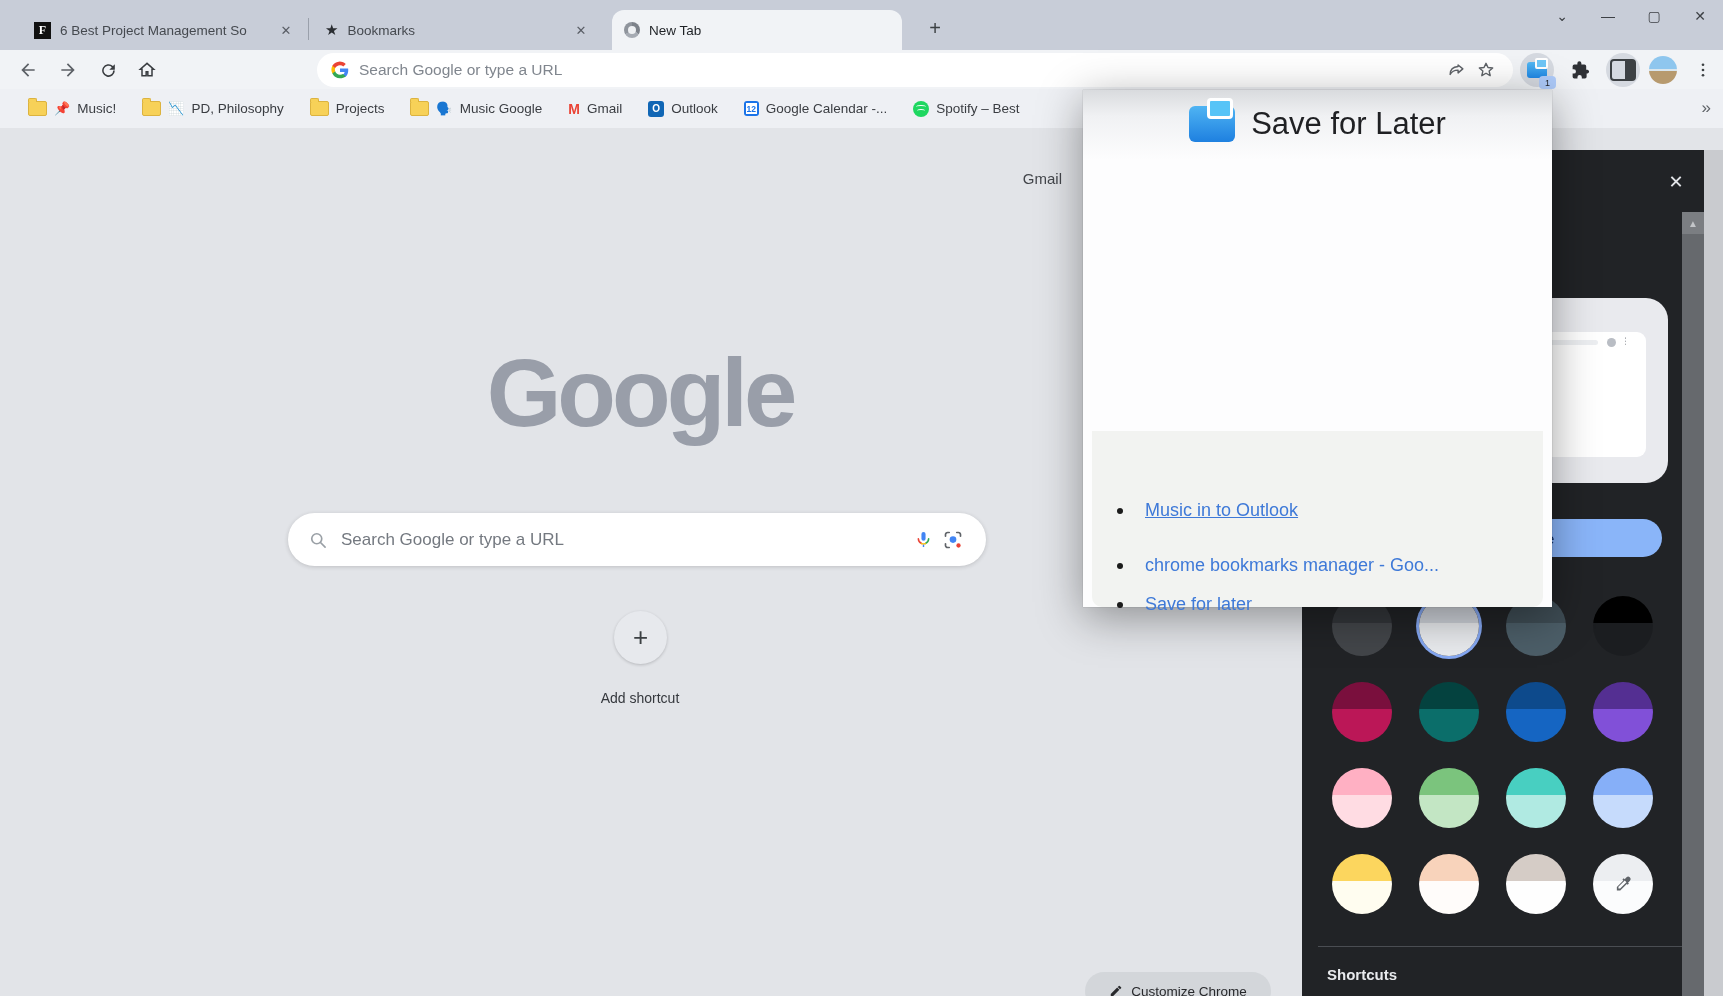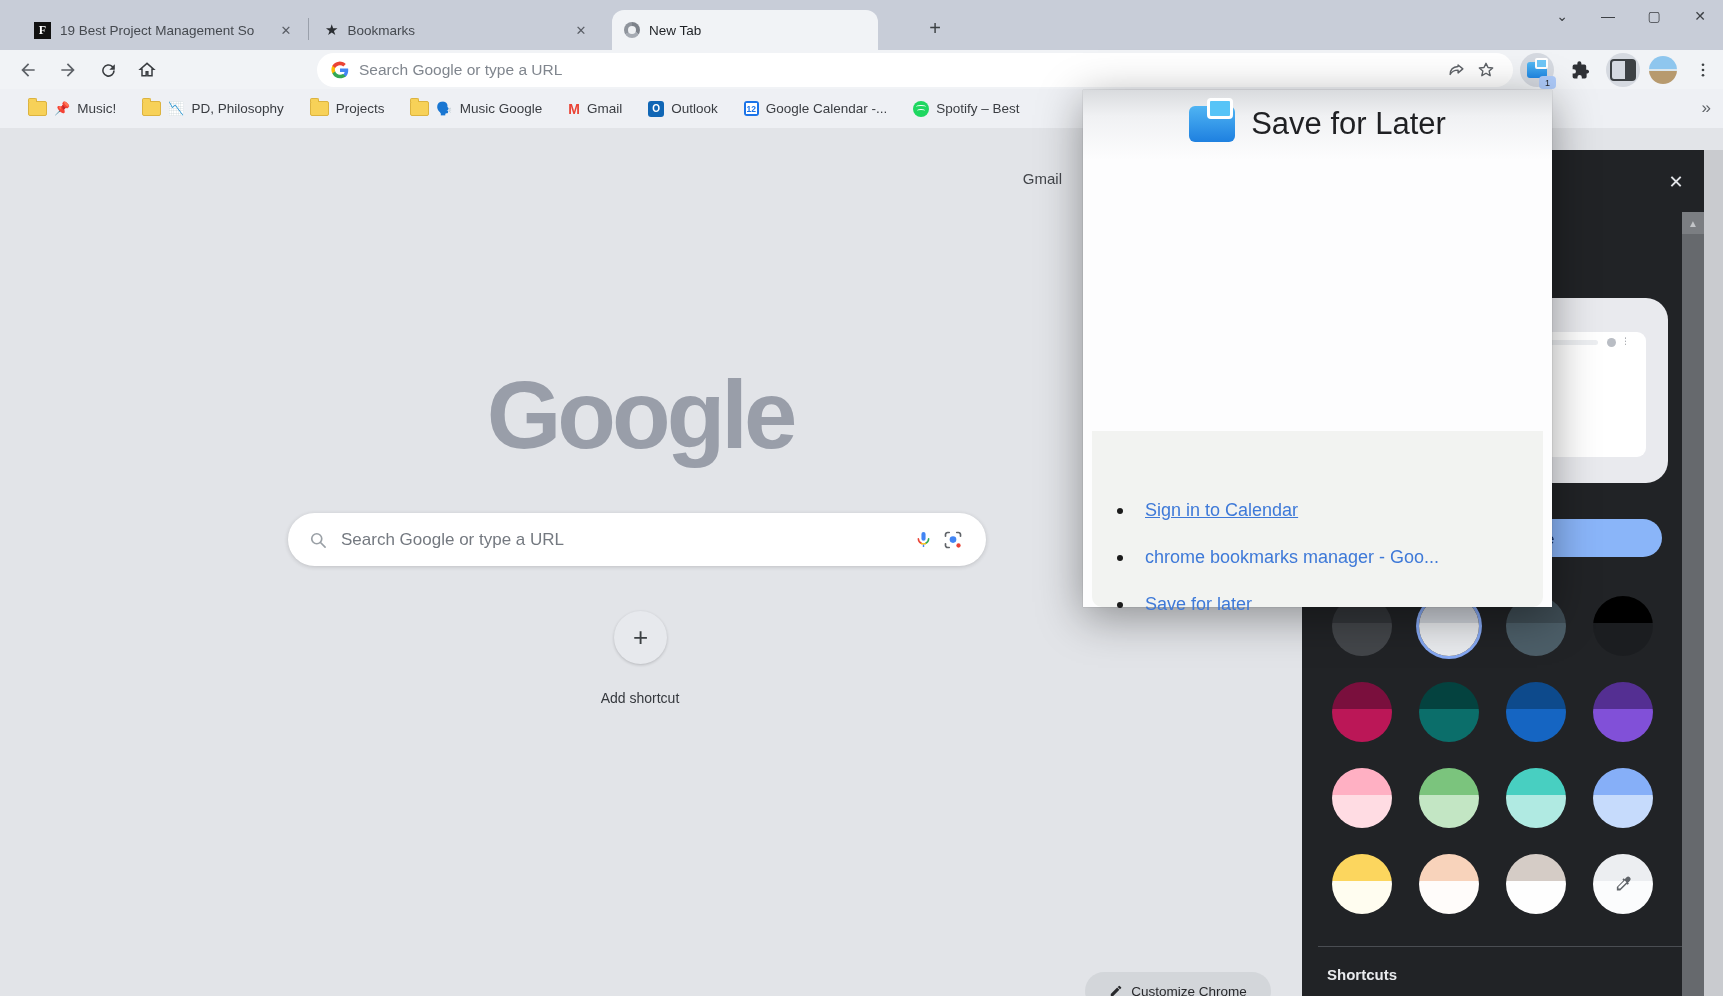--- a/index.html
+++ b/index.html
@@ -42,21 +42,21 @@
   .ic-gmail{color:#ea4335;font-weight:bold;font-size:14px;}
   .ic-outlook{width:16px;height:16px;border-radius:3px;background:#1066b5;color:#fff;font-size:10px;font-weight:bold;display:flex;align-items:center;justify-content:center;}
   .ic-cal{width:15px;height:15px;border-radius:3px;background:#1a73e8;display:flex;align-items:center;justify-content:center;}
   .ic-cal span{background:#fff;color:#1a73e8;font-size:8.5px;font-weight:bold;width:11px;height:11px;display:flex;align-items:center;justify-content:center;}
   .ic-spotify{width:16px;height:16px;border-radius:50%;background:#1ed760;position:relative;}
   .ic-spotify::before{content:"";position:absolute;left:3px;top:4px;width:10px;height:3px;border-top:1.6px solid #fff;border-radius:50%;}
   .ic-spotify::after{content:"";position:absolute;left:4px;top:8px;width:8px;height:3px;border-top:1.6px solid #fff;border-radius:50%;}
   .bm-overflow{position:absolute;right:12px;top:98px;color:#5f6368;font-size:17px;}
   
   .ntp-gmail{position:absolute;left:1000px;top:170px;width:62px;text-align:right;color:#43464b;font-size:15px;}
-  .glogo{position:absolute;left:290px;top:338px;width:700px;text-align:center;font-size:96px;font-weight:bold;letter-spacing:-4px;color:#999ea9;margin-top:22px;}
+  .glogo{position:absolute;left:290px;top:338px;width:700px;text-align:center;font-size:96px;font-weight:bold;letter-spacing:-4px;color:#999ea9;}
   .searchpill{position:absolute;left:288px;top:513px;width:698px;height:53px;background:#fff;border-radius:27px;box-shadow:0 1px 4px rgba(32,33,36,.18);display:flex;align-items:center;box-sizing:border-box;padding:0 18px 0 20px;}
   .searchpill .ph{flex:1;margin-left:13px;color:#747980;font-size:17px;}
   .addshort-circle{position:absolute;left:614px;top:611px;width:53px;height:53px;border-radius:50%;background:#e7e9ed;box-shadow:0 1px 3px rgba(32,33,36,.22);display:flex;align-items:center;justify-content:center;color:#3c4043;font-size:26px;}
   .addshort-label{position:absolute;left:540px;top:690px;width:200px;text-align:center;color:#35383d;font-size:14px;}
   .customize-btn{position:absolute;left:1085px;top:972px;width:186px;height:38px;border-radius:19px;background:#d3d6da;display:flex;align-items:center;justify-content:center;gap:8px;color:#28292c;font-size:13.5px;}
   
   .sidepanel{position:absolute;left:1302px;top:150px;width:402px;height:846px;background:#212326;z-index:10;}
   .sp-close{position:absolute;right:14px;top:18px;width:28px;height:28px;display:flex;align-items:center;justify-content:center;color:#e4e6ea;font-size:18px;}
   .sp-preview{position:absolute;left:94px;top:148px;width:272px;height:185px;background:#e9eaee;border-radius:22px;}
   .sp-preview .page{position:absolute;left:22px;right:22px;top:34px;bottom:26px;background:#fff;border-radius:9px;}
@@ -90,30 +90,30 @@
   svg{display:block;}
 </style>
 </head>
 <body>
 
 <div id="app">
 
   <div class="tabstrip">
     <div class="tab" style="left:22px;width:283px;">
       <div class="fav-f">F</div>
-      <div class="title">19 Best Project Management So</div>
+      <div class="title">6 Best Project Management So</div>
       <div class="tab-close">✕</div>
     </div>
     <div class="tab-sep" style="left:308px;"></div>
     <div class="tab" style="left:313px;width:287px;">
       <div class="fav-star">★</div>
       <div class="title">Bookmarks</div>
       <div class="tab-close">✕</div>
     </div>
-    <div class="tab active" style="left:612px;width:266px;">
+    <div class="tab active" style="left:612px;width:290px;">
       <div class="fav-chrome"></div>
       <div class="title">New Tab</div>
     </div>
     <div class="newtab-btn">+</div>
     <div class="wincontrols">
       <div class="winbtn">⌄</div>
       <div class="winbtn">—</div>
       <div class="winbtn">▢</div>
       <div class="winbtn">✕</div>
     </div>
@@ -303,23 +303,23 @@
   <div class="rightstrip"></div>
 
   <div class="sfl-popup">
     <div class="sfl-title-row">
       <div class="sfl-title-icon"></div>
       <div class="sfl-title">Save for Later</div>
     </div>
     <div class="sfl-list">
       <div class="sfl-item u" style="top:69px;">
         <span class="dot"></span>
-        <span class="txt">Sign in to Calendar</span>
-      </div>
-      <div class="sfl-item" style="top:116px;">
+        <span class="txt">Music in to Outlook</span>
+      </div>
+      <div class="sfl-item" style="top:124px;">
         <span class="dot"></span>
         <span class="txt">chrome bookmarks manager - Goo...</span>
       </div>
       <div class="sfl-item" style="top:163px;">
         <span class="dot"></span>
         <span class="txt">Save for later</span>
       </div>
     </div>
   </div>
 

